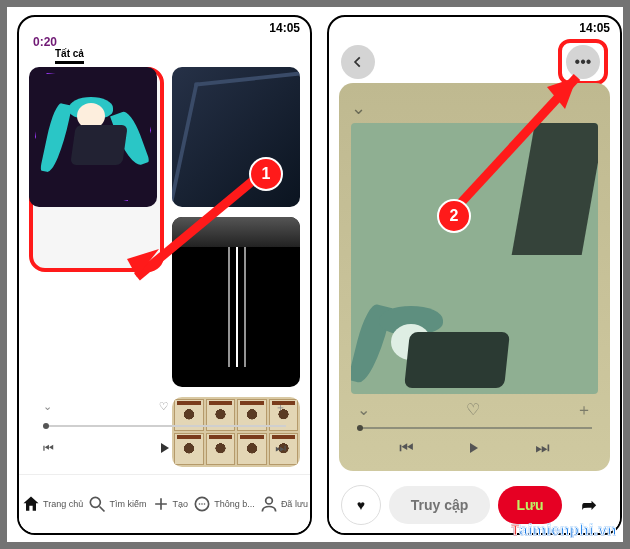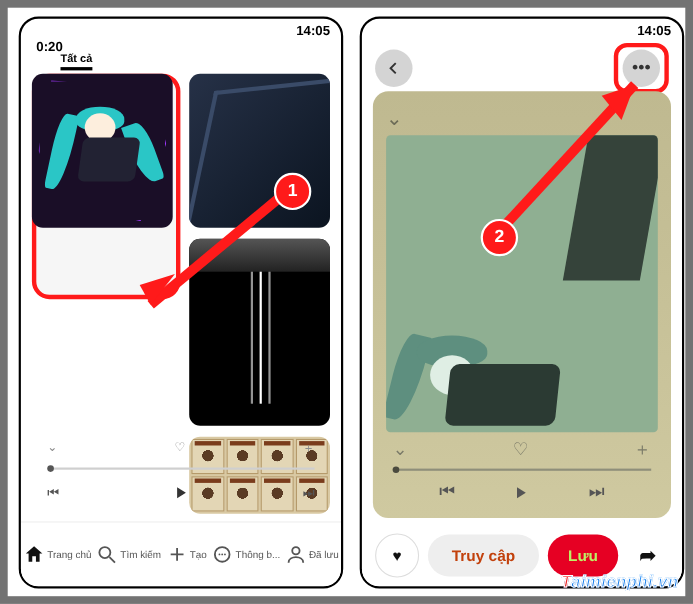--- a/index.html
+++ b/index.html
@@ -27,21 +27,21 @@
   .t3::after{content:"";position:absolute;top:30px;left:50%;width:2px;height:120px;background:#fff;box-shadow:-8px 0 0 #949494,8px 0 0 #949494;} 
   .t-dots{position:absolute;right:4px;top:154px;width:128px;text-align:right;padding-right:6px;font-size:16px;font-weight:700;color:#111;}
 
   .t5{right:0;top:330px;width:128px;height:70px;background:#d9c9a3;display:grid;grid-template-columns:repeat(4,1fr);gap:2px;padding:2px;box-sizing:border-box;}
   .poster{background:#e3d6b5;border:1px solid #b59a6b;position:relative;}
   .poster::before{content:"";position:absolute;top:1px;left:2px;right:2px;height:4px;background:#7a3c1c;} 
   .poster::after{content:"";position:absolute;top:7px;left:4px;right:4px;bottom:2px;background:radial-gradient(circle at 50% 35%,#5a3b24 30%,transparent 31%);} 
 
   
   .pin-music{left:0;top:194px;width:135px;height:205px;background:#f6f6f6;border:4px solid #ff1a1a;border-radius:16px;box-sizing:border-box;}
-  .pin-dur{position:absolute;top:-32px;left:4px;font-size:12px;font-weight:600;color:#000000;}
+  .pin-dur{position:absolute;top:-32px;left:4px;font-size:12px;font-weight:600;color:#701a75;}
   .miku{position:absolute;top:30px;left:18px;width:90px;height:80px;}
   .miku .head{position:absolute;left:30px;top:6px;width:28px;height:26px;background:#fdeedd;border-radius:50%;}
   .miku .hair{position:absolute;left:22px;top:0;width:44px;height:22px;background:#2ac6c6;border-radius:50% 50% 40% 40%;}
   .miku .tail1{position:absolute;left:0;top:6px;width:18px;height:70px;background:#2ac6c6;border-radius:40% 0 60% 10%/50% 0 80% 10%;transform:rotate(12deg);}
   .miku .tail2{position:absolute;right:-4px;top:14px;width:22px;height:56px;background:#2ac6c6;border-radius:0 40% 10% 60%/0 50% 10% 80%;transform:rotate(-20deg);}
   .miku .body{position:absolute;left:26px;top:28px;width:52px;height:40px;background:#223;border-radius:6px;transform:skewX(-8deg);}
   .mp-row{position:absolute;left:14px;right:14px;display:flex;justify-content:space-between;font-size:11px;color:#8a8a8a;}
   .mp-icons{bottom:58px;}
   .mp-line{position:absolute;left:14px;right:14px;bottom:46px;height:2px;background:#cfcfcf;}
   .mp-line::before{content:"";position:absolute;left:0;top:-2px;width:6px;height:6px;border-radius:50%;background:#555;}
@@ -69,31 +69,31 @@
   .art .m-body{position:absolute;left:56px;bottom:6px;width:100px;height:56px;background:#2b3a33;border-radius:8px;transform:skewX(-6deg);}
   .d-icons{display:flex;justify-content:space-between;color:#7a7a68;font-size:16px;padding:6px 6px 2px;}
   .d-slider{height:2px;background:#8f8f7a;margin:4px 6px;position:relative;}
   .d-slider::before{content:"";position:absolute;left:0;top:-2px;width:6px;height:6px;border-radius:50%;background:#4a4a3e;}
   .d-times{display:flex;justify-content:space-between;font-size:9px;color:#7a7a66;padding:0 6px;}
   .d-ctl{display:flex;justify-content:space-around;align-items:center;color:#555;font-size:16px;padding:6px 20px;}
 
   .detail-bar{position:absolute;left:0;right:0;bottom:0;height:56px;background:#fff;display:flex;align-items:center;justify-content:space-between;padding:0 12px;gap:8px;}
   .rbtn{border-radius:22px;height:38px;display:flex;align-items:center;justify-content:center;font-size:14px;font-weight:600;}
   .rbtn.react{width:38px;background:#fff;border:1px solid #ddd;}
-  .rbtn.visit{flex:1;background:#eee;color:#c2410c;text-align:center;}
+  .rbtn.visit{flex:1;background:#eee;color:#737373;text-align:center;}
   .rbtn.save{flex:0 0 64px;background:#e60023;color:#bef264;}
   .rbtn.share{width:38px;background:#fff;}
 
   
   .callout{position:absolute;width:30px;height:30px;border-radius:50%;background:#ff1a1a;color:#fff;font-weight:700;display:flex;align-items:center;justify-content:center;border:2px solid #fff;font-size:16px;z-index:30;}
   .arrow{position:absolute;z-index:29;}
   .arrow line{stroke:#ff1a1a;stroke-width:9;}
   .arrow polygon{fill:#ff1a1a;}
 
-  .watermark{position:absolute;right:6px;bottom:4px;font-size:15px;font-weight:700;font-style:italic;
+  .watermark{position:absolute;right:6px;bottom:4px;font-size:15px;font-weight:700;
     background:linear-gradient(#3aa0ff,#0060d6);-webkit-background-clip:text;background-clip:text;color:transparent;
     -webkit-text-stroke:1px #fff;letter-spacing:.5px;}
   .watermark .red{-webkit-text-stroke:1px #fff;background:linear-gradient(#ff4040,#d40000);-webkit-background-clip:text;background-clip:text;color:transparent;}
 </style>
 </head>
 <body>
 
 <div class="stage">
 
   <div class="phone left">

